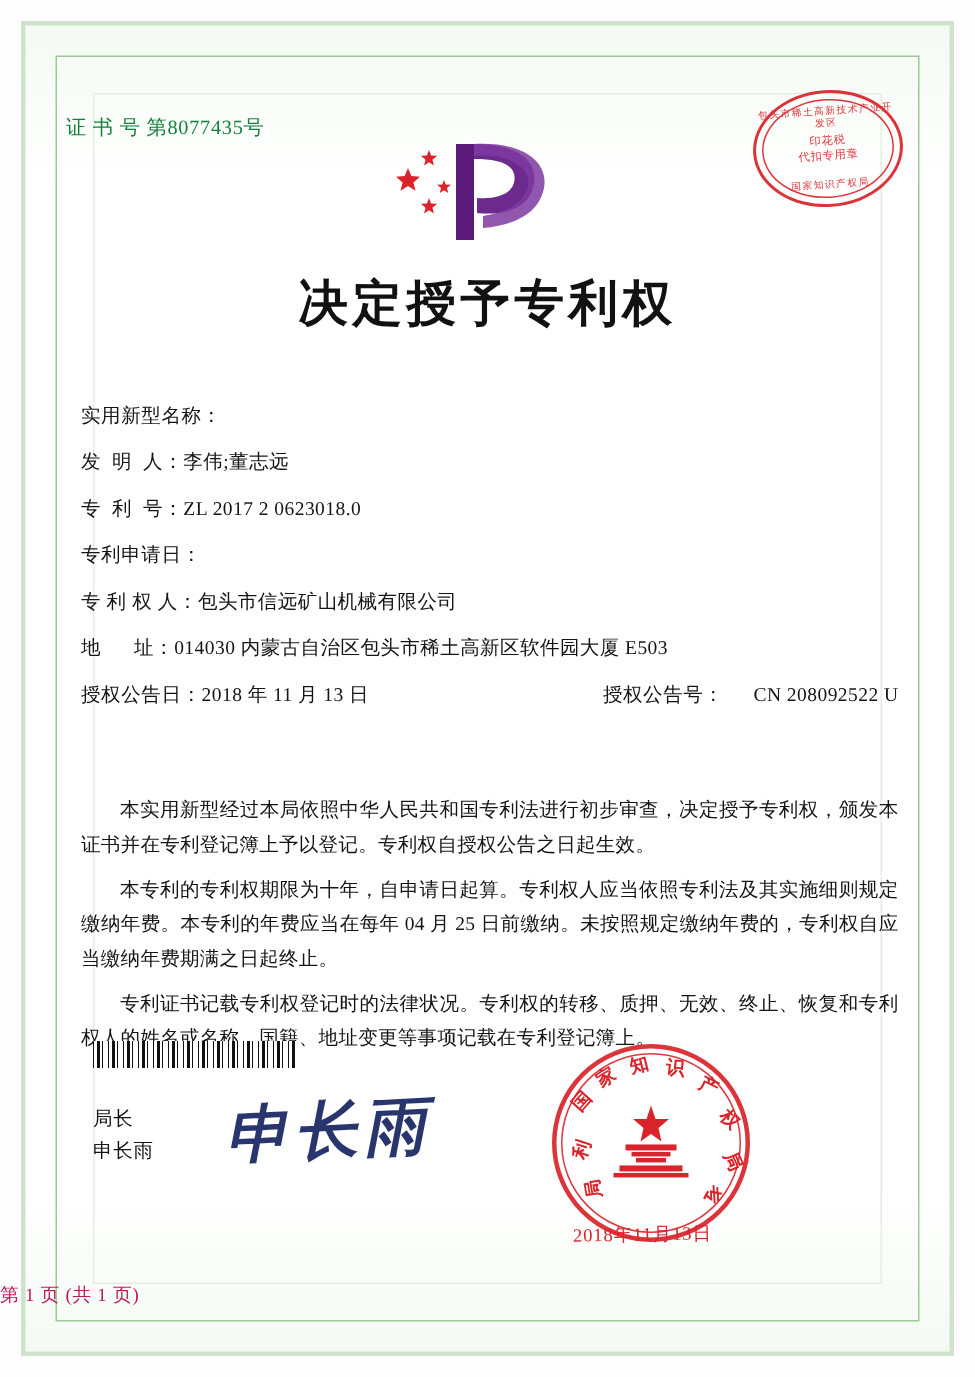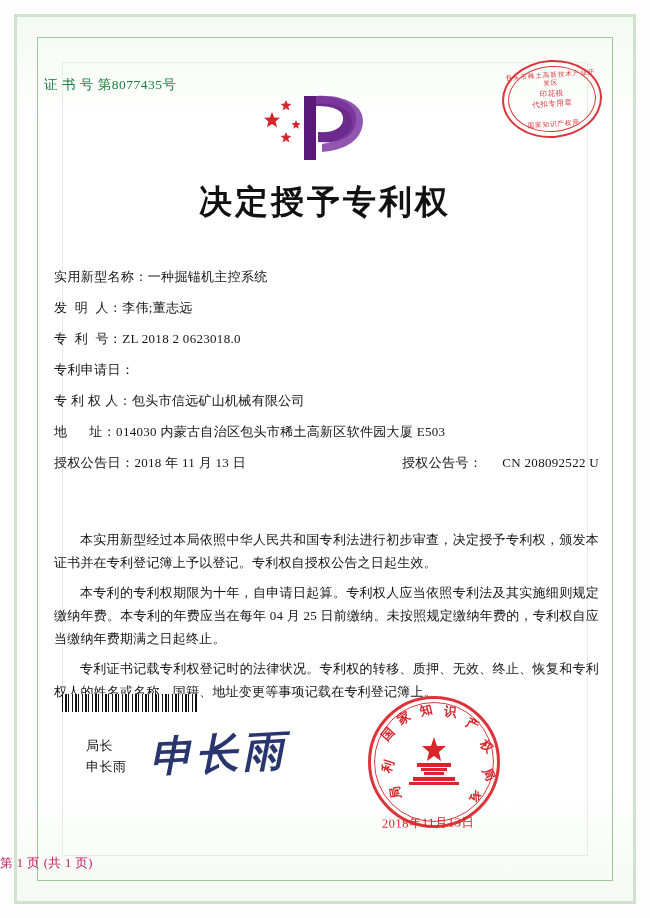--- a/index.html
+++ b/index.html
@@ -205,21 +205,20 @@
 
   
   .sign-block {
     position: absolute;
     left: 62px;
     top: 735px;
     font-size: 13px;
     line-height: 21px;
     color: #141414;
     letter-spacing: 0.5px;
-    padding-left: 24px;
   }
   .handwriting {
     position: absolute;
     left: 150px;
     top: 726px;
     font-size: 42px;
     color: #12205e;
     font-family: "Liberation Serif", serif;
     font-style: italic;
     font-weight: bold;
@@ -334,29 +333,28 @@
           <polygon points="44,32 45.2,35 48.6,35.2 46,37.4 46.8,40.7 44,38.9 41.2,40.7 42,37.4 39.4,35.2 42.8,35"></polygon>
         </g>
       </svg>
     </div>
 
     <div class="title">决定授予专利权</div>
 
     <div class="fields">
       <div class="row">
         <span class="label">实用新型名称：</span>
-        <span class="value">一种掘锚机主控系统</span>
       </div>
       <div class="row">
         <span class="label">发  明  人：</span>
         <span class="value">李伟;董志远</span>
       </div>
       <div class="row">
         <span class="label">专  利  号：</span>
-        <span class="value">ZL 2018 2 0623018.0</span>
+        <span class="value">ZL 2017 2 0623018.0</span>
       </div>
       <div class="row">
         <span class="label">专利申请日：</span>
       </div>
       <div class="row">
         <span class="label">专 利 权 人：</span>
         <span class="value">包头市信远矿山机械有限公司</span>
       </div>
       <div class="row">
         <span class="label">地      址：</span>

